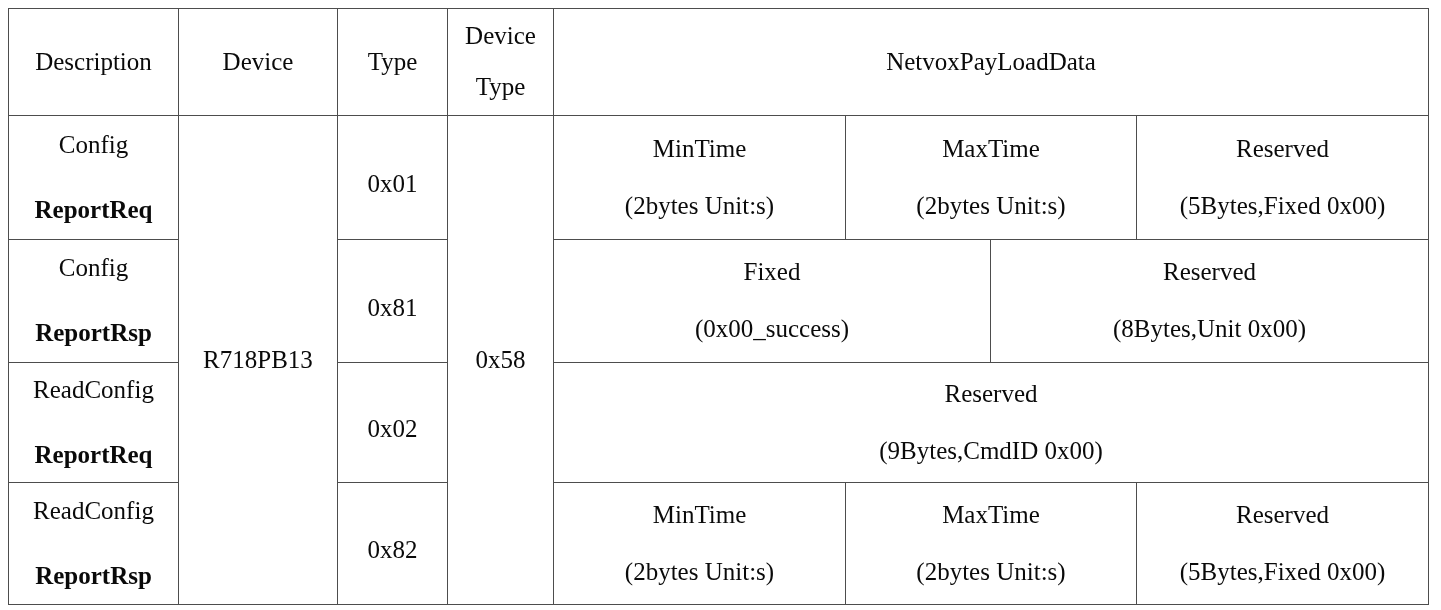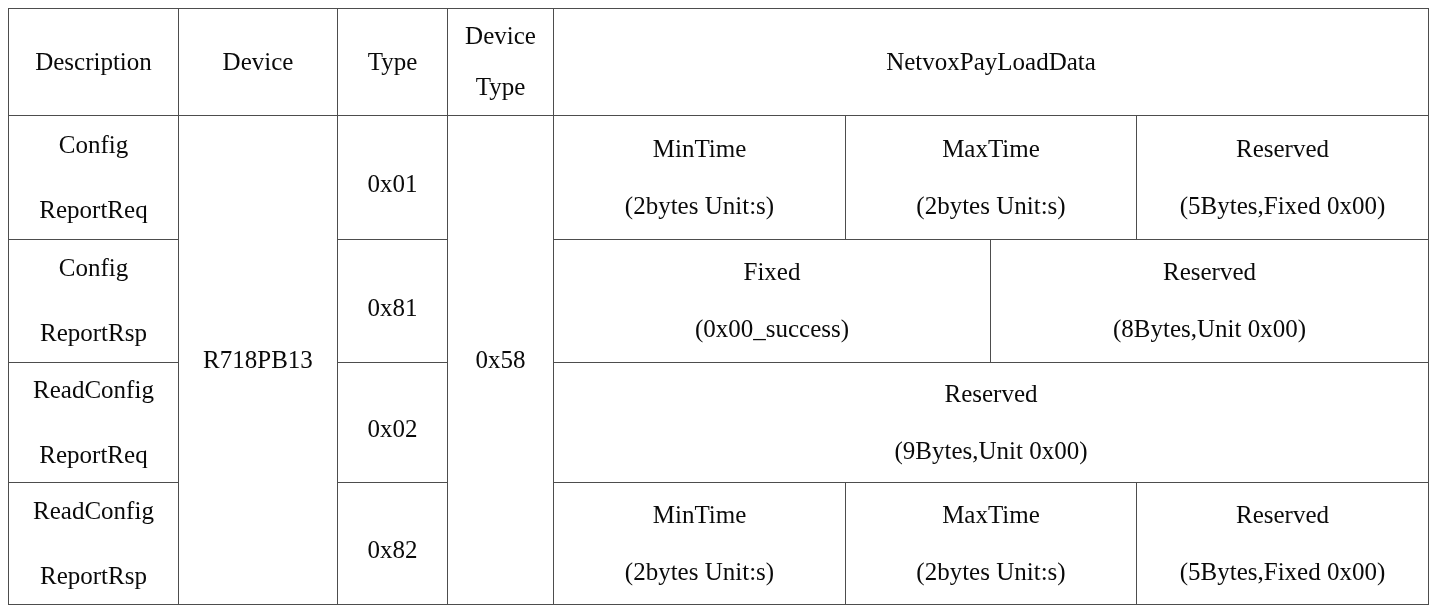--- a/index.html
+++ b/index.html
@@ -61,21 +61,21 @@
     display: flex;
     align-items: center;
     justify-content: center;
     height: 100%;
   }
 
   
   .hdr { font-size: 25px; }
 
   
-  .desc .ln2 { margin-top: 36px; }
+  .desc .ln2 { margin-top: 36px; font-weight: bold; }
 
   
   .cmdid-inner {
     display: flex;
     align-items: center;
     justify-content: center;
     height: 100%;
     padding-top: 14px;
     box-sizing: border-box;
   }
@@ -205,21 +205,21 @@
         </span>
       </td>
       <td>
         <span class="cmdid-inner">
               <span>0x02</span>
             </span>
       </td>
       <td colspan="4">
         <span class="stack payload-inner">
           <span class="ln1">Reserved</span>
-          <span class="ln2">(9Bytes,Unit 0x00)</span>
+          <span class="ln2">(9Bytes,CmdID 0x00)</span>
         </span>
       </td>
     </tr>
 
     <tr>
       <td style="height:121px">
         <span class="stack desc">
           <span class="ln1">ReadConfig</span>
           <span class="ln2">ReportRsp</span>
         </span>

